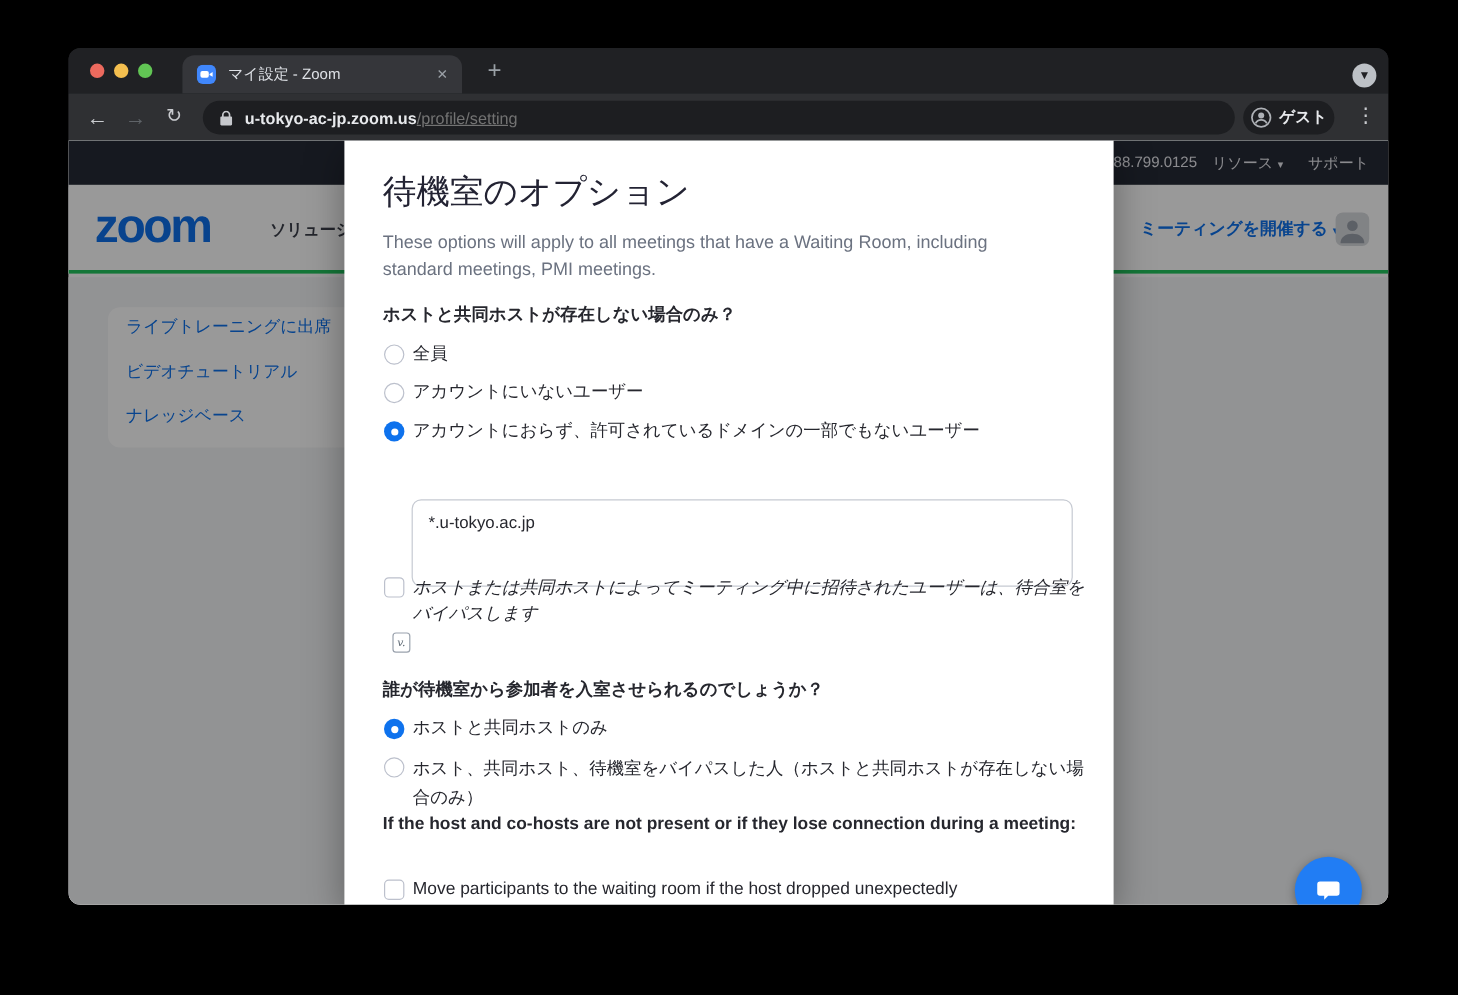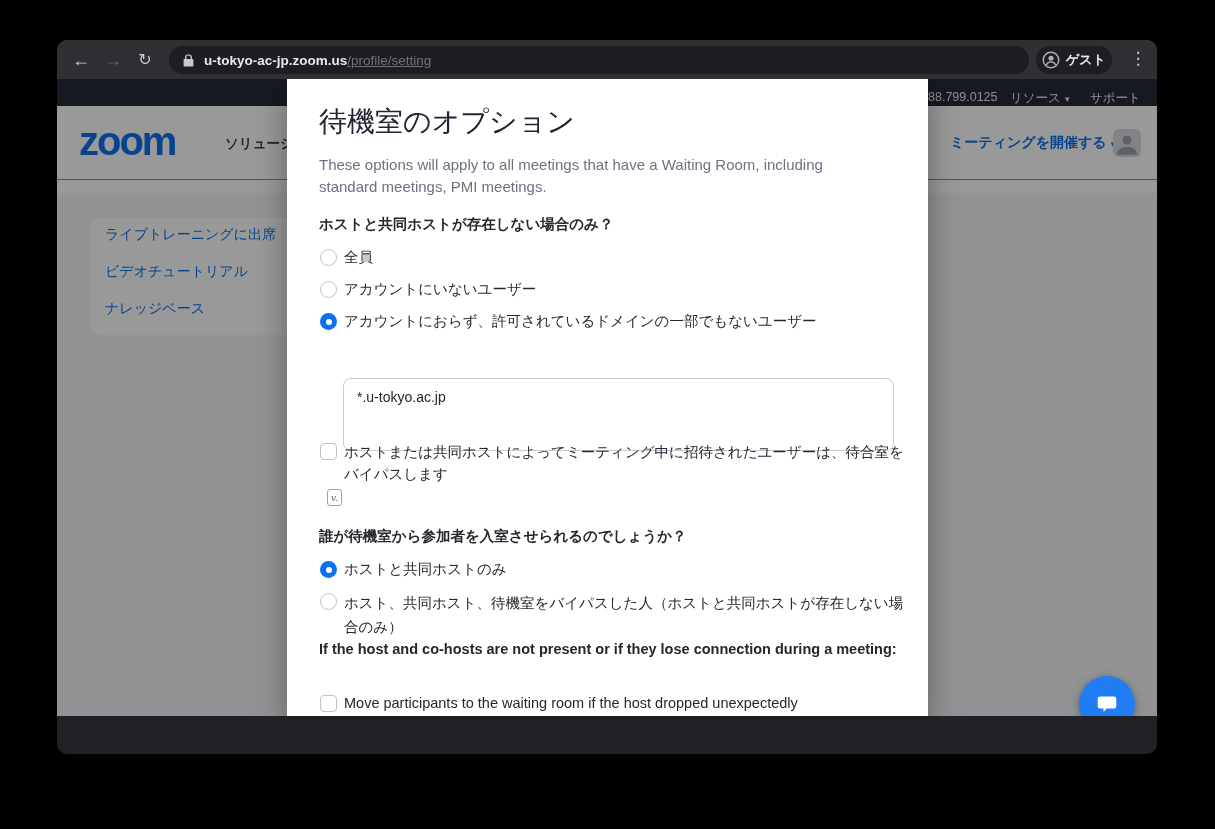--- a/index.html
+++ b/index.html
@@ -43,22 +43,22 @@
   .menu-dots { position:absolute; left:1072px; top:8px; width:18px; height:22px; color:#c9cbcf;
                font-size:17px; line-height:22px; text-align:center; letter-spacing:0; }
 
   
   .content { position:relative; height:637px; background:#fff; overflow:hidden; }
 
   .site-topbar { position:absolute; left:0; top:0; width:100%; height:39px; background:#262b36; }
   .site-topbar .item { position:absolute; top:11px; font-size:12.5px; color:#e8e8ee; white-space:nowrap; }
   .caret { font-size:9px; margin-left:4px; }
 
-  .site-header { position:absolute; left:0; top:27px; width:100%; height:74px; background:#ffffff;
-                 border-bottom:1px solid #22c55e; }
+  .site-header { position:absolute; left:0; top:37px; width:100%; height:74px; background:#ffffff;
+                 border-bottom:3px solid #22c55e; }
   .logo { position:absolute; left:22px; top:13px; font-size:40px; font-weight:800; letter-spacing:-2px;
           color:#0e71eb; line-height:44px; }
   .nav-item { position:absolute; top:29px; font-size:13.5px; font-weight:700; color:#3b3f4a; white-space:nowrap; }
   .host-link { position:absolute; left:893px; top:28px; font-size:14px; font-weight:700; color:#0e72ed; white-space:nowrap; }
   .avatar { position:absolute; left:1056px; top:23px; width:28px; height:28px; border-radius:6px;
             background:#d8dade; overflow:hidden; }
 
   .site-body { position:absolute; left:0; top:114px; width:100%; height:523px; background:#f4f5f7; }
   .side-panel { position:absolute; left:33px; top:25px; width:240px; height:117px; border-radius:10px; background:#ffffff; }
   .side-link { position:absolute; left:48px; font-size:14px; color:#0e72ed; white-space:nowrap; }
@@ -88,20 +88,40 @@
   .chat-fab { position:absolute; left:1022px; top:597px; width:56px; height:56px; border-radius:50%;
               background:#217df4; z-index:20; display:flex; align-items:center; justify-content:center;
               box-shadow:0 2px 8px rgba(0,0,0,0.35); }
 </style>
 </head>
 <body>
 
 <div class="stage">
   <div class="window">
 
+    <div class="tabstrip">
+      <div class="lights">
+        <div class="light red"></div>
+        <div class="light yellow"></div>
+        <div class="light green"></div>
+      </div>
+      <div class="tab">
+        <svg class="tab-favicon" viewBox="0 0 16 16">
+          <rect width="16" height="16" rx="5" fill="#4087fc"></rect>
+          <rect x="3" y="5.2" width="7" height="5.6" rx="1.6" fill="#fff"></rect>
+          <path d="M10.6 7.6 L13.2 6 v4 L10.6 8.4 z" fill="#fff"></path>
+        </svg>
+        <span class="tab-title">マイ設定 - Zoom</span>
+        <span class="tab-close">×</span>
+      </div>
+      <div class="newtab">+</div>
+      <div class="tabsearch">
+          <span>▼</span>
+        </div>
+    </div>
 
     <div class="toolbar">
       <div class="navbtn" style="left:13px;">←</div>
       <div class="navbtn disabled" style="left:45px;">→</div>
       <div class="navbtn" style="left:77px; font-size:16px;">↻</div>
       <div class="omnibox">
         <span class="lock">
           <svg width="11" height="13" viewBox="0 0 11 13">
               <path fill="#c6c8cc" d="M2 5V3.6A3.3 3.3 0 0 1 5.5.4 3.3 3.3 0 0 1 9 3.6V5h.4c.6 0 1 .4 1 1v5.6c0 .6-.4 1-1 1H1.6c-.6 0-1-.4-1-1V6c0-.6.4-1 1-1H2zm1.4 0h4.2V3.6c0-1.2-.9-2-2.1-2s-2.1.8-2.1 2V5z"></path>
             </svg>
@@ -162,21 +182,21 @@
           <span class="radio sel"></span>
           <span class="opt-label">アカウントにおらず、許可されているドメインの一部でもないユーザー</span>
         </div>
         <div class="opt-row" style="top:200px;">
           <span class="radio"></span>
           <span class="opt-label">アカウントにいないユーザー</span>
         </div>
 
         <textarea class="domains" style="">*.u-tokyo.ac.jp</textarea>
 
-        <div class="opt-row" style="top:362px;">
+        <div class="opt-row" style="top:362px;font-style:italic;">
           <span class="checkbox"></span>
           <span class="opt-label" style="width:568px; line-height:22px;">ホストまたは共同ホストによってミーティング中に招待されたユーザーは、待合室をバイパスします</span>
         </div>
 
         <div class="badge">v.</div>
 
         <div class="m-q" style="top:448px;">誰が待機室から参加者を入室させられるのでしょうか？</div>
 
         <div class="opt-row" style="top:480px;">
           <span class="radio sel"></span>

